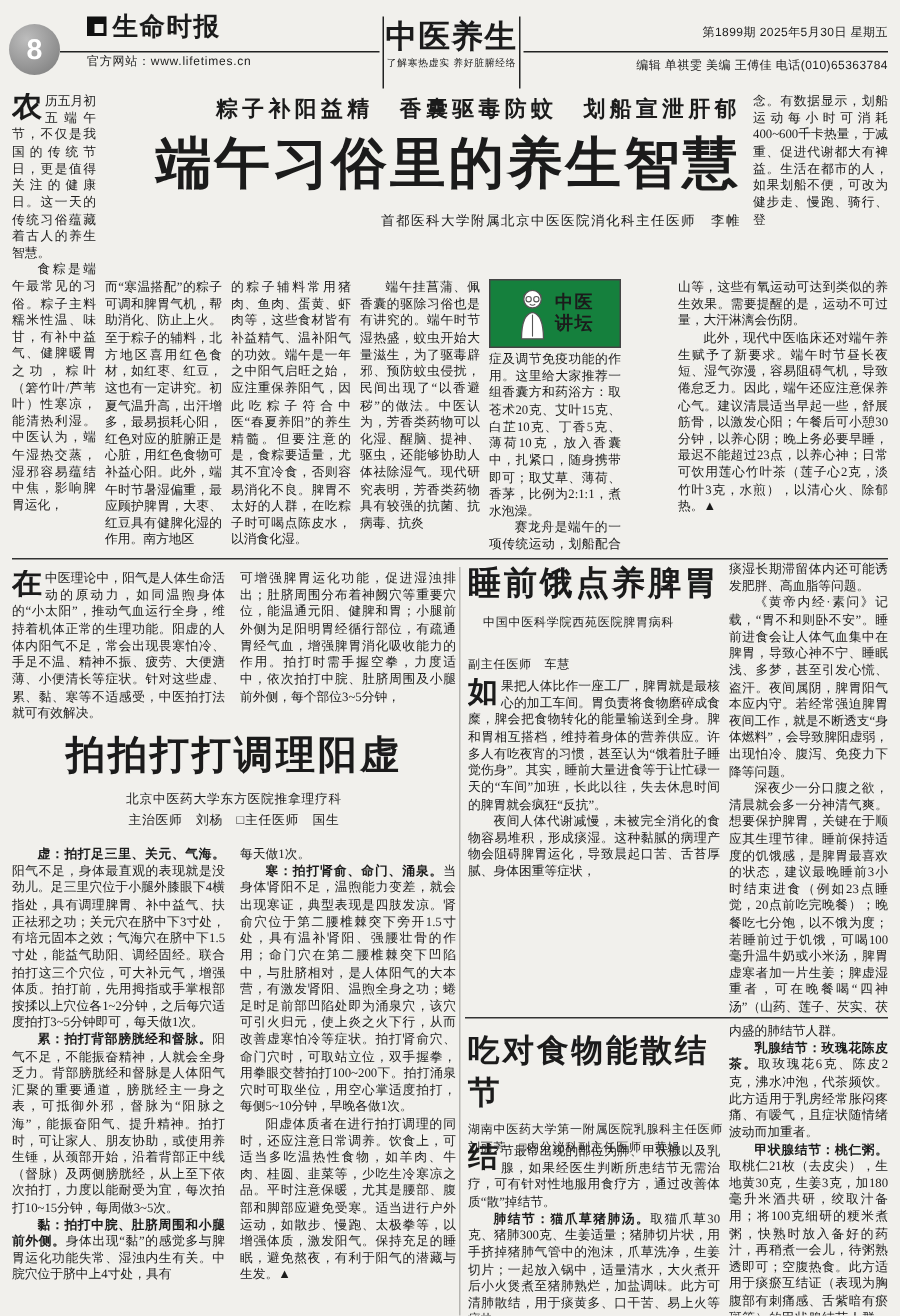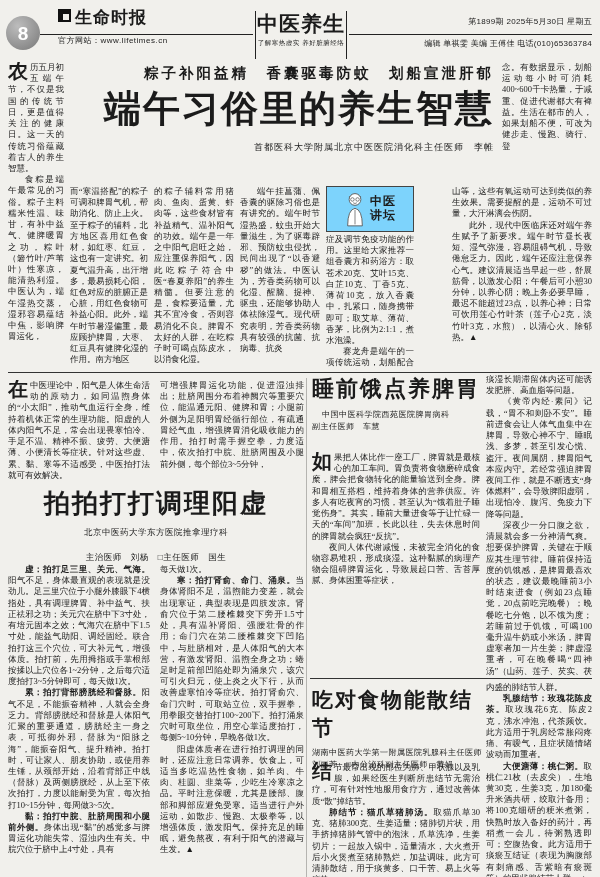--- a/index.html
+++ b/index.html
@@ -3,21 +3,21 @@
 <meta charset="utf-8">
 <style>
   *{margin:0;padding:0;box-sizing:border-box}
   html,body{width:600px;height:877px}
   body{position:relative;overflow:hidden;background:#f1f0ec;color:#1b1b1b;
        font-family:"Liberation Serif","DejaVu Serif",serif}
   
   .page-circle{position:absolute;left:6px;top:16px;width:34px;height:34px;border-radius:50%;
       background:radial-gradient(circle at 35% 30%,#bdbdbd,#787878);display:flex;align-items:center;
       justify-content:center;color:#fff;font:bold 19px/1 "Liberation Sans",sans-serif}
-  .logo-row{position:absolute;left:58px;top:9px;display:flex;align-items:flex-start;gap:4px}
+  .logo-row{position:absolute;left:58px;top:9px;display:flex;align-items:center;gap:4px}
   .logo-mark{width:13px;height:13px;background:#111;position:relative}
   .logo-mark i{position:absolute;right:2px;bottom:2px;width:6px;height:6px;background:#f1f0ec;display:block}
   .logo-text{font:bold 17px/1 "Liberation Serif",serif;letter-spacing:1px}
   .website{position:absolute;left:58px;top:37px;font:8px/1 "Liberation Sans",sans-serif;letter-spacing:.5px}
   .hline{position:absolute;height:1px;background:#222}
   .mast-center{position:absolute;left:255px;top:11px;width:92px;height:48px;text-align:center;
       border-left:1px solid #222;border-right:1px solid #222;padding-top:2px}
   .mast-center .sec{font:bold 21px/1.1 "Liberation Serif",serif;letter-spacing:1px}
   .mast-center .sub{font:6.5px/1 "Liberation Sans",sans-serif;margin-top:4px;letter-spacing:.5px}
   .issue{position:absolute;right:8px;top:18px;font:8px/1 "Liberation Sans",sans-serif;letter-spacing:.3px}
@@ -27,21 +27,21 @@
        font-family:"Liberation Serif","DejaVu Serif",serif}
   .col p{text-indent:2em}
   .col p.ni{text-indent:0}
   .lead{font-family:"Liberation Sans","DejaVu Sans",sans-serif;font-weight:bold}
   .dropcap{float:left;font-size:20px;line-height:19px;font-weight:bold;padding-right:2px}
   
   .a1-head{position:absolute;left:66px;top:60px;width:428px;height:118px;text-align:right}
   .a1-kicker{font:bold 14.5px/1 "Liberation Sans",sans-serif;letter-spacing:3px;margin-top:6px}
   .a1-title{font:bold 37px/1.1 "Liberation Sans",sans-serif;letter-spacing:2px;margin-top:8px}
   .a1-byline{font:9px/1 "Liberation Serif",serif;letter-spacing:1px;margin-top:14px}
-  .badge{width:100%;height:46px;border:1px solid #444;background:#7dd3fc;display:flex;
+  .badge{width:100%;height:46px;border:1px solid #444;background:#15803d;display:flex;
          align-items:center;justify-content:center;gap:4px;margin-bottom:2px}
   .badge-txt{font:bold 12px/1.15 "Liberation Serif",serif;letter-spacing:1px}
   
   .sub-head{position:absolute;text-align:center}
   .sub-title{font-family:"Liberation Sans","DejaVu Sans",sans-serif;font-weight:bold;letter-spacing:2px}
   .sub-byline{font:8.5px/1.5 "Liberation Serif",serif;letter-spacing:.5px;margin-top:5px}
   .divider{position:absolute;background:#333}
   .vline{position:absolute;background:#b5b4b0}
 </style>
 </head>
@@ -120,37 +120,37 @@
 
 <div class="col" style="left:8px;top:380px;width:142px;height:102px">
   <p class="ni"><span class="dropcap">在</span><span>中医理论中，阳气是人体生命活动的原动力，如同温煦身体的“小太阳”，推动气血运行全身，维持着机体正常的生理功能。阳虚的人体内阳气不足，常会出现畏寒怕冷、手足不温、精神不振、疲劳、大便溏薄、小便清长等症状。针对这些虚、累、黏、寒等不适感受，中医拍打法就可有效解决。</span></p>
 </div>
 <div class="col" style="left:160px;top:380px;width:144px;height:102px">
   <p class="ni">可增强脾胃运化功能，促进湿浊排出；肚脐周围分布着神阙穴等重要穴位，能温通元阳、健脾和胃；小腿前外侧为足阳明胃经循行部位，有疏通胃经气血，增强脾胃消化吸收能力的作用。拍打时需手握空拳，力度适中，依次拍打中脘、肚脐周围及小腿前外侧，每个部位3~5分钟，</p>
 </div>
 <div class="sub-head" style="left:8px;top:486px;width:296px;height:72px">
   <div class="sub-title" style="font-size:26px">拍拍打打调理阳虚</div>
   <div class="sub-byline">北京中医药大学东方医院推拿理疗科</div>
-  <div class="sub-byline" style="margin-top:12px">主治医师　刘杨　□主任医师　国生</div>
+  <div class="sub-byline" style="margin-top:1px">主治医师　刘杨　□主任医师　国生</div>
 </div>
 <div class="col" style="left:8px;top:564px;width:142px;height:313px">
   <p><b class="lead">虚：拍打足三里、关元、气海。</b><span>阳气不足，身体最直观的表现就是没劲儿。足三里穴位于小腿外膝眼下4横指处，具有调理脾胃、补中益气、扶正祛邪之功；关元穴在脐中下3寸处，有培元固本之效；气海穴在脐中下1.5寸处，能益气助阳、调经固经。联合拍打这三个穴位，可大补元气，增强体质。拍打前，先用拇指或手掌根部按揉以上穴位各1~2分钟，之后每穴适度拍打3~5分钟即可，每天做1次。</span></p>
   <p><b class="lead">累：拍打背部膀胱经和督脉。</b><span>阳气不足，不能振奋精神，人就会全身乏力。背部膀胱经和督脉是人体阳气汇聚的重要通道，膀胱经主一身之表，可抵御外邪，督脉为“阳脉之海”，能振奋阳气、提升精神。拍打时，可让家人、朋友协助，或使用养生锤，从颈部开始，沿着背部正中线（督脉）及两侧膀胱经，从上至下依次拍打，力度以能耐受为宜，每次拍打10~15分钟，每周做3~5次。</span></p>
   <p><b class="lead">黏：拍打中脘、肚脐周围和小腿前外侧。</b><span>身体出现“黏”的感觉多与脾胃运化功能失常、湿浊内生有关。中脘穴位于脐中上4寸处，具有</span></p>
 </div>
 <div class="col" style="left:160px;top:564px;width:144px;height:313px">
   <p class="ni">每天做1次。</p>
   <p><b class="lead">寒：拍打肾俞、命门、涌泉。</b><span>当身体肾阳不足，温煦能力变差，就会出现寒证，典型表现是四肢发凉。肾俞穴位于第二腰椎棘突下旁开1.5寸处，具有温补肾阳、强腰壮骨的作用；命门穴在第二腰椎棘突下凹陷中，与肚脐相对，是人体阳气的大本营，有激发肾阳、温煦全身之功；蜷足时足前部凹陷处即为涌泉穴，该穴可引火归元，使上炎之火下行，从而改善虚寒怕冷等症状。拍打肾俞穴、命门穴时，可取站立位，双手握拳，用拳眼交替拍打100~200下。拍打涌泉穴时可取坐位，用空心掌适度拍打，每侧5~10分钟，早晚各做1次。</span></p>
   <p>阳虚体质者在进行拍打调理的同时，还应注意日常调养。饮食上，可适当多吃温热性食物，如羊肉、牛肉、桂圆、韭菜等，少吃生冷寒凉之品。平时注意保暖，尤其是腰部、腹部和脚部应避免受寒。适当进行户外运动，如散步、慢跑、太极拳等，以增强体质，激发阳气。保持充足的睡眠，避免熬夜，有利于阳气的潜藏与生发。▲</p>
 </div>
 
 <div class="sub-head" style="left:312px;top:374px;width:174px;text-align:left">
   <div class="sub-title" style="font-size:22px">睡前饿点养脾胃</div>
   <div class="sub-byline" style="font-size:8px;padding-left:10px">中国中医科学院西苑医院脾胃病科</div>
-  <div class="sub-byline" style="font-size:8px;margin-top:0">副主任医师　车慧</div>
+  <div class="sub-byline" style="font-size:8px;margin-top:16px">副主任医师　车慧</div>
 </div>
 <div class="col" style="left:312px;top:452px;width:168px;height:224px">
   <p class="ni"><span class="dropcap">如</span><span>果把人体比作一座工厂，脾胃就是最核心的加工车间。胃负责将食物磨碎成食糜，脾会把食物转化的能量输送到全身。脾和胃相互搭档，维持着身体的营养供应。许多人有吃夜宵的习惯，甚至认为“饿着肚子睡觉伤身”。其实，睡前大量进食等于让忙碌一天的“车间”加班，长此以往，失去休息时间的脾胃就会疯狂“反抗”。</span></p>
   <p>夜间人体代谢减慢，未被完全消化的食物容易堆积，形成痰湿。这种黏腻的病理产物会阻碍脾胃运化，导致晨起口苦、舌苔厚腻、身体困重等症状，</p>
 </div>
 <div class="col" style="left:486px;top:374px;width:106px;height:302px">
   <p class="ni">痰湿长期滞留体内还可能诱发肥胖、高血脂等问题。</p>
   <p>《黄帝内经·素问》记载，“胃不和则卧不安”。睡前进食会让人体气血集中在脾胃，导致心神不宁、睡眠浅、多梦，甚至引发心慌、盗汗。夜间属阴，脾胃阳气本应内守。若经常强迫脾胃夜间工作，就是不断透支“身体燃料”，会导致脾阳虚弱，出现怕冷、腹泻、免疫力下降等问题。</p>
   <p>深夜少一分口腹之欲，清晨就会多一分神清气爽。想要保护脾胃，关键在于顺应其生理节律。睡前保持适度的饥饿感，是脾胃最喜欢的状态，建议最晚睡前3小时结束进食（例如23点睡觉，20点前吃完晚餐）；晚餐吃七分饱，以不饿为度；若睡前过于饥饿，可喝100毫升温牛奶或小米汤，脾胃虚寒者加一片生姜；脾虚湿重者，可在晚餐喝“四神汤”（山药、莲子、芡实、茯苓各10克煮粥）；胃热泛酸者，晚餐可用新鲜卷心菜榨汁，饮用100毫升。▲</p>
 </div>
@@ -160,14 +160,14 @@
   <div class="sub-byline" style="font-size:8px">湖南中医药大学第一附属医院乳腺科主任医师</div>
   <div class="sub-byline" style="font-size:8px;margin-top:0">刘丽芳　□内分泌科副主任医师　黄娟</div>
 </div>
 <div class="col" style="left:312px;top:762px;width:168px;height:115px">
   <p class="ni"><span class="dropcap">结</span><span>节最常出现的部位为肺、甲状腺以及乳腺，如果经医生判断所患结节无需治疗，可有针对性地服用食疗方，通过改善体质“散”掉结节。</span></p>
   <p><b class="lead">肺结节：猫爪草猪肺汤。</b><span>取猫爪草30克、猪肺300克、生姜适量；猪肺切片状，用手挤掉猪肺气管中的泡沫，爪草洗净，生姜切片；一起放入锅中，适量清水，大火煮开后小火煲煮至猪肺熟烂，加盐调味。此方可清肺散结，用于痰黄多、口干苦、易上火等痰热</span></p>
 </div>
 <div class="col" style="left:486px;top:682px;width:106px;height:195px">
   <p class="ni">内盛的肺结节人群。</p>
   <p><b class="lead">乳腺结节：玫瑰花陈皮茶。</b><span>取玫瑰花6克、陈皮2克，沸水冲泡，代茶频饮。此方适用于乳房经常胀闷疼痛、有嗳气，且症状随情绪波动而加重者。</span></p>
-  <p><b class="lead">大便溏薄：桃仁粥。</b><span>取桃仁21枚（去皮尖），生地黄30克，生姜3克，加180毫升米酒共研，绞取汁备用；将100克细研的粳米煮粥，快熟时放入备好的药汁，再稍煮一会儿，待粥熟透即可；空腹热食。此方适用于痰瘀互结证（表现为胸腹部有刺痛感、舌紫暗有瘀斑等）的甲状腺结节人群。▲</span></p>
+  <p><b class="lead">甲状腺结节：桃仁粥。</b><span>取桃仁21枚（去皮尖），生地黄30克，生姜3克，加180毫升米酒共研，绞取汁备用；将100克细研的粳米煮粥，快熟时放入备好的药汁，再稍煮一会儿，待粥熟透即可；空腹热食。此方适用于痰瘀互结证（表现为胸腹部有刺痛感、舌紫暗有瘀斑等）的甲状腺结节人群。▲</span></p>
 </div>
 
 </body></html>

